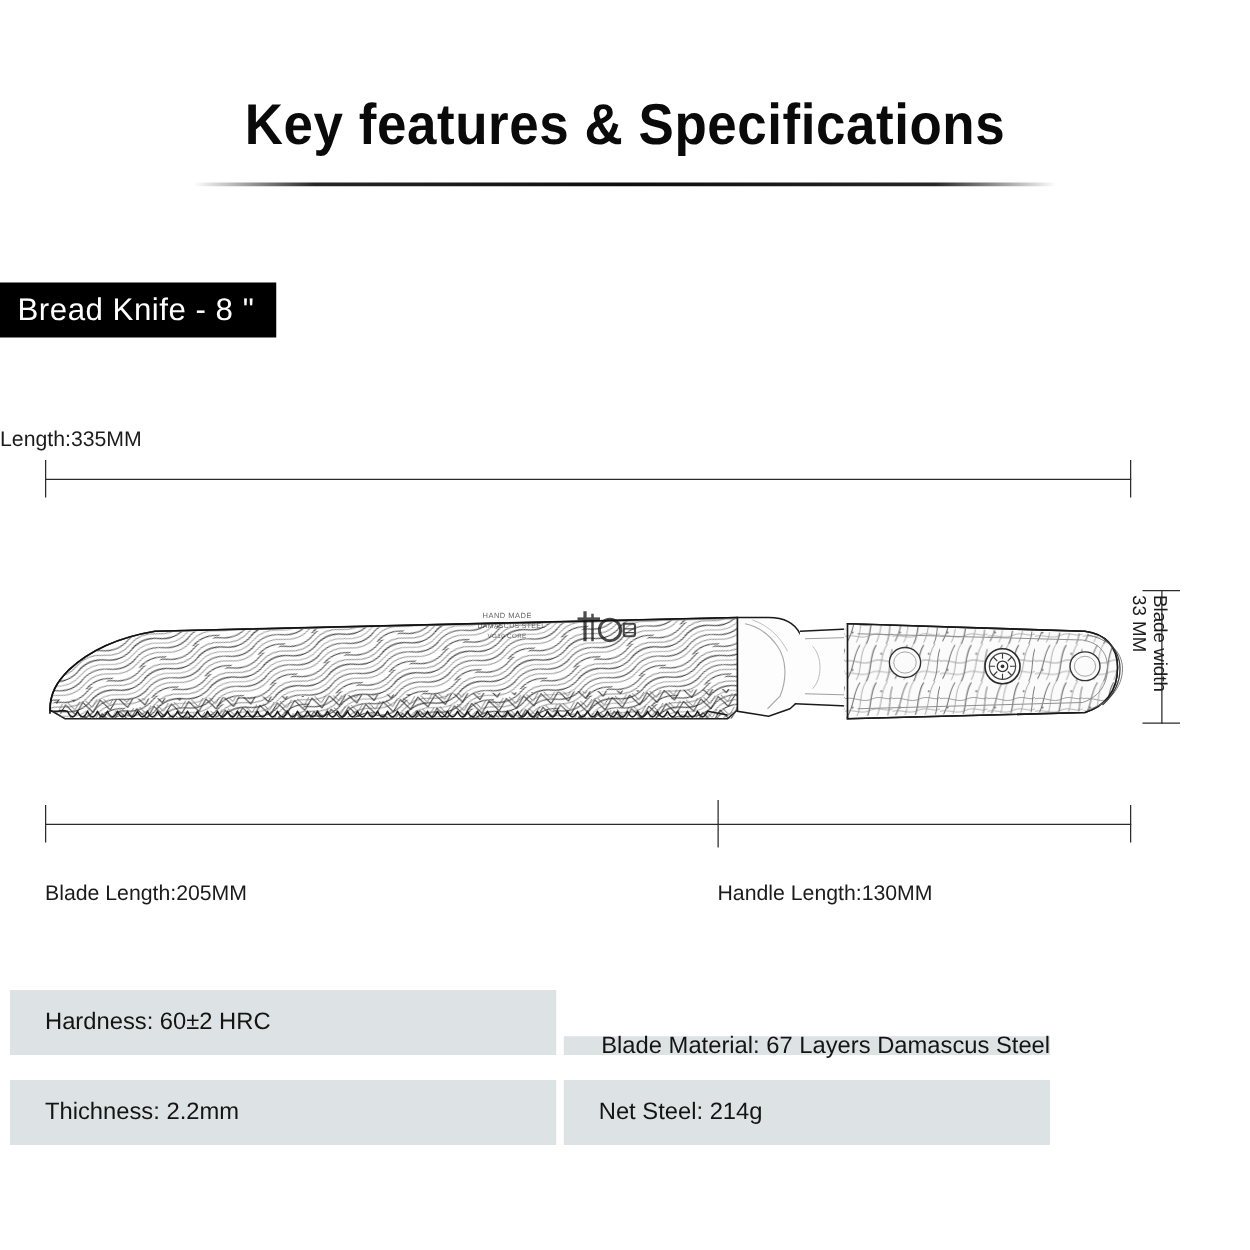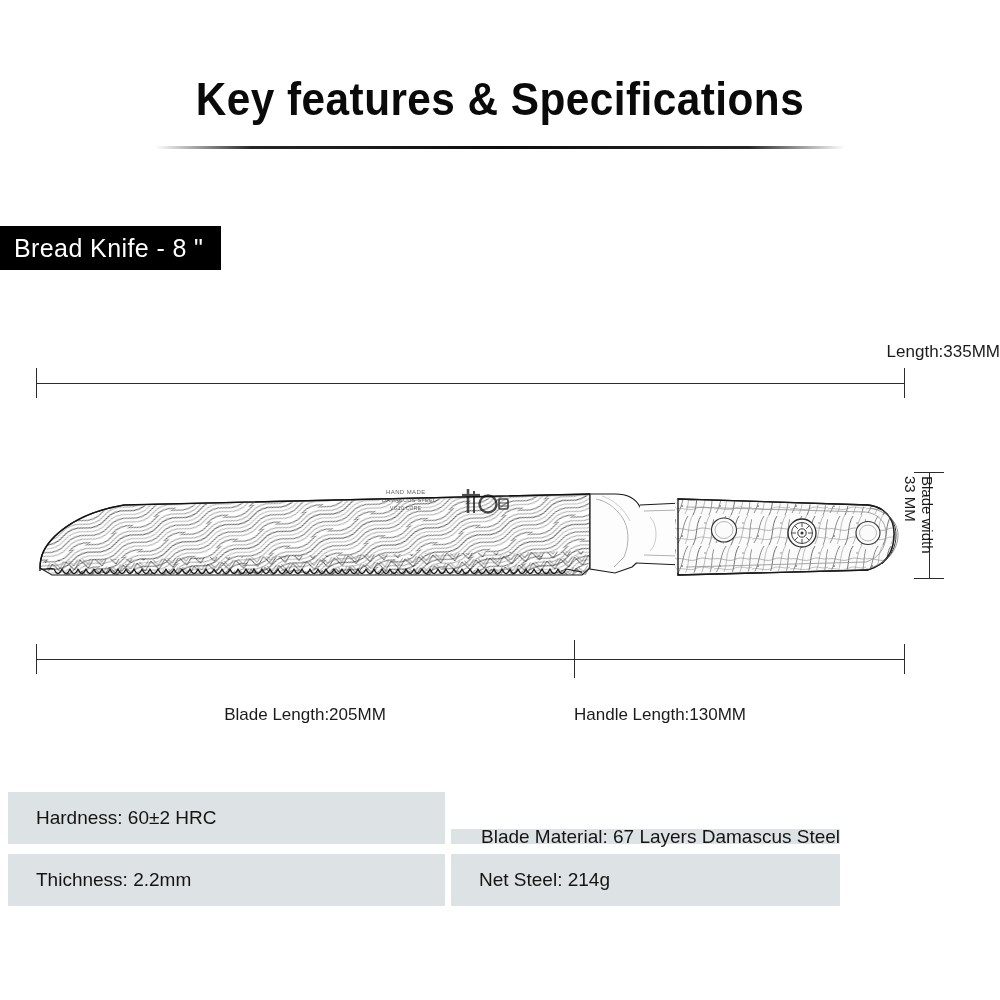--- a/index.html
+++ b/index.html
@@ -79,31 +79,31 @@
     position: absolute;
     width: 1px;
     background: #2b2b2b;
   }
   .dim-cap {
     position: absolute;
     height: 1px;
     background: #2b2b2b;
   }
 
-  #length-label { left: 0; top: 342px; width: 1000px; text-align: right; }
+  #length-label { left: 0; top: 342px; width: 1000px; text-align: left; }
   #length-line { left: 36px; top: 383px; width: 869px; }
   #length-tick-l { left: 36px; top: 368px; height: 30px; }
   #length-tick-r { left: 904px; top: 368px; height: 30px; }
 
   #bottom-line { left: 36px; top: 659px; width: 869px; }
   #bottom-tick-l { left: 36px; top: 644px; height: 30px; }
   #bottom-tick-m { left: 574px; top: 640px; height: 38px; }
   #bottom-tick-r { left: 904px; top: 644px; height: 30px; }
 
-  #blade-len-label { left: 36px; top: 705px; width: 538px; text-align: center; }
+  #blade-len-label { left: 36px; top: 705px; width: 538px; }
   #handle-len-label { left: 574px; top: 705px; width: 331px; }
 
   #bw-vline { left: 929px; top: 472px; height: 107px; }
   #bw-cap-top { left: 914px; top: 472px; width: 30px; }
   #bw-cap-bot { left: 914px; top: 578px; width: 30px; }
   #bw-label {
     position: absolute;
     left: 936px; top: 476px;
     width: 100px;
     font-size: 15px;
@@ -124,21 +124,21 @@
   #knife-figure svg { display: block; width: 890px; height: 145px; }
 
   
   #spec-table {
     position: absolute;
     left: 8px; top: 792px;
     width: 816px;
     display: grid;
     grid-template-columns: 437px 1fr;
     grid-auto-rows: 52px;
-    gap: 10px 6px;
+    gap: 20px 6px;
   }
   .spec-cell {
     background: #dde2e4;
     display: flex;
     align-items: center;
     padding-left: 28px;
     font-size: 19px;
     color: #141414;
     white-space: nowrap;
   }

